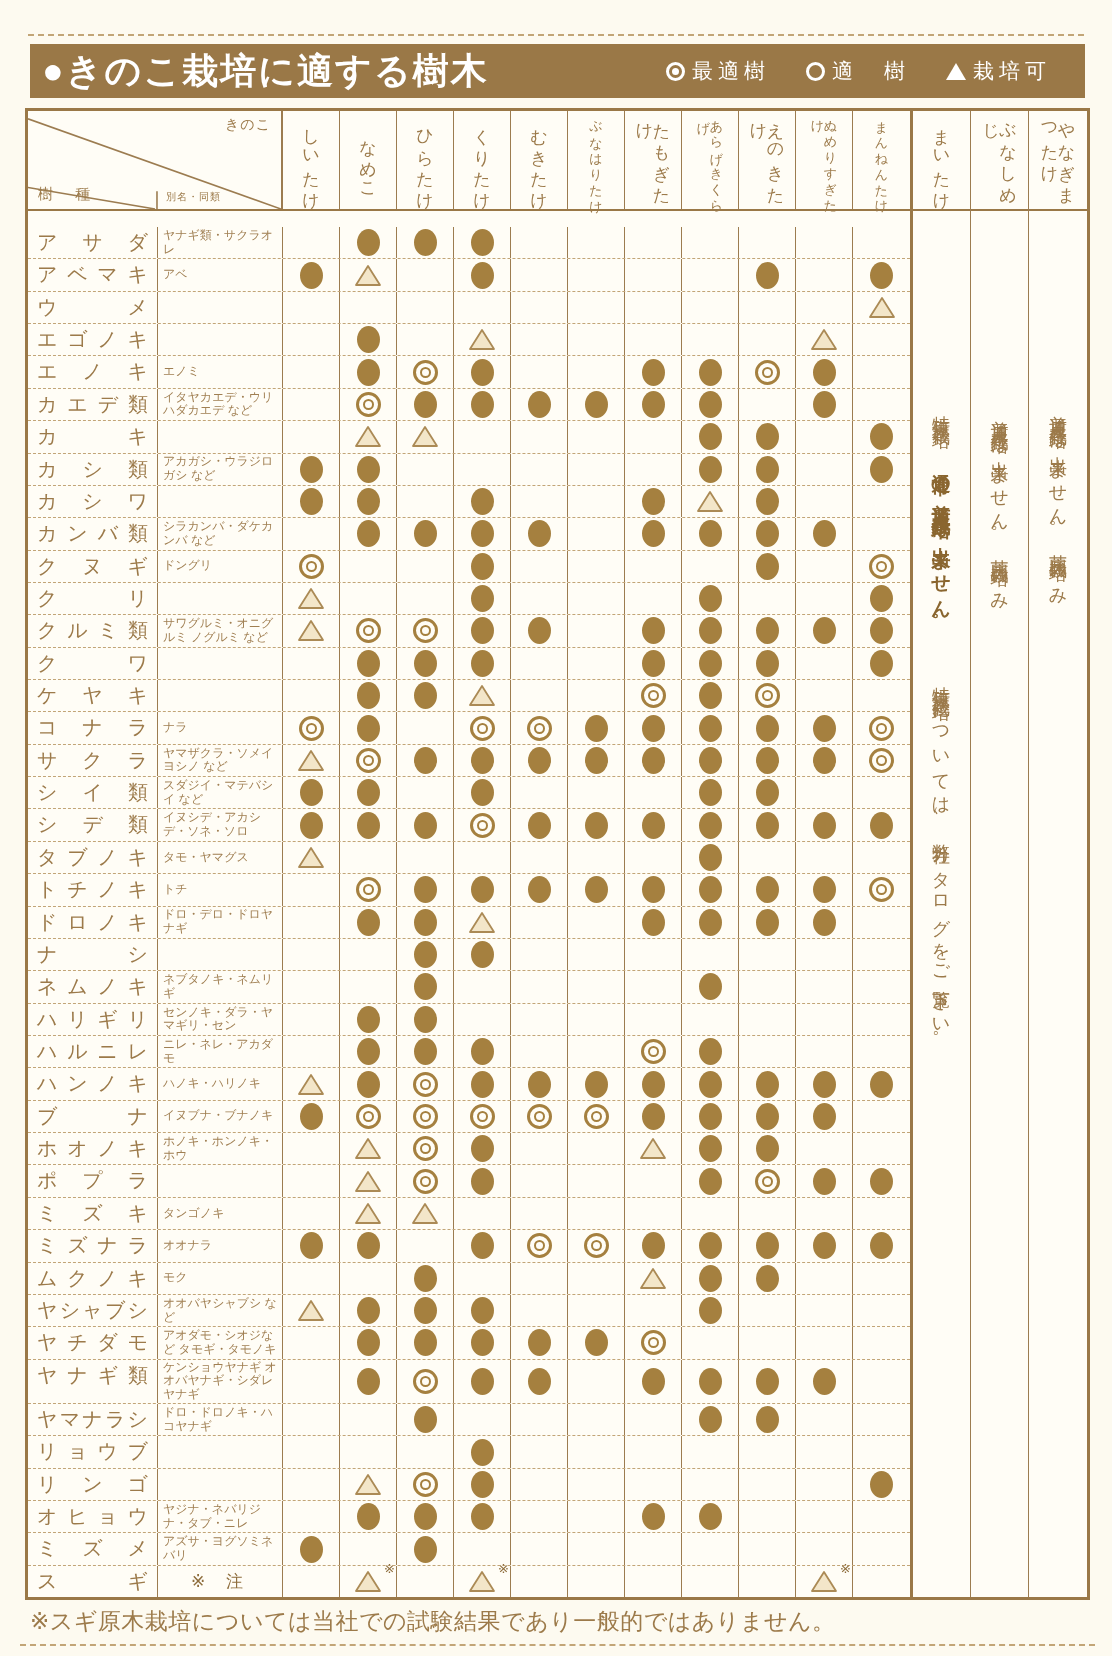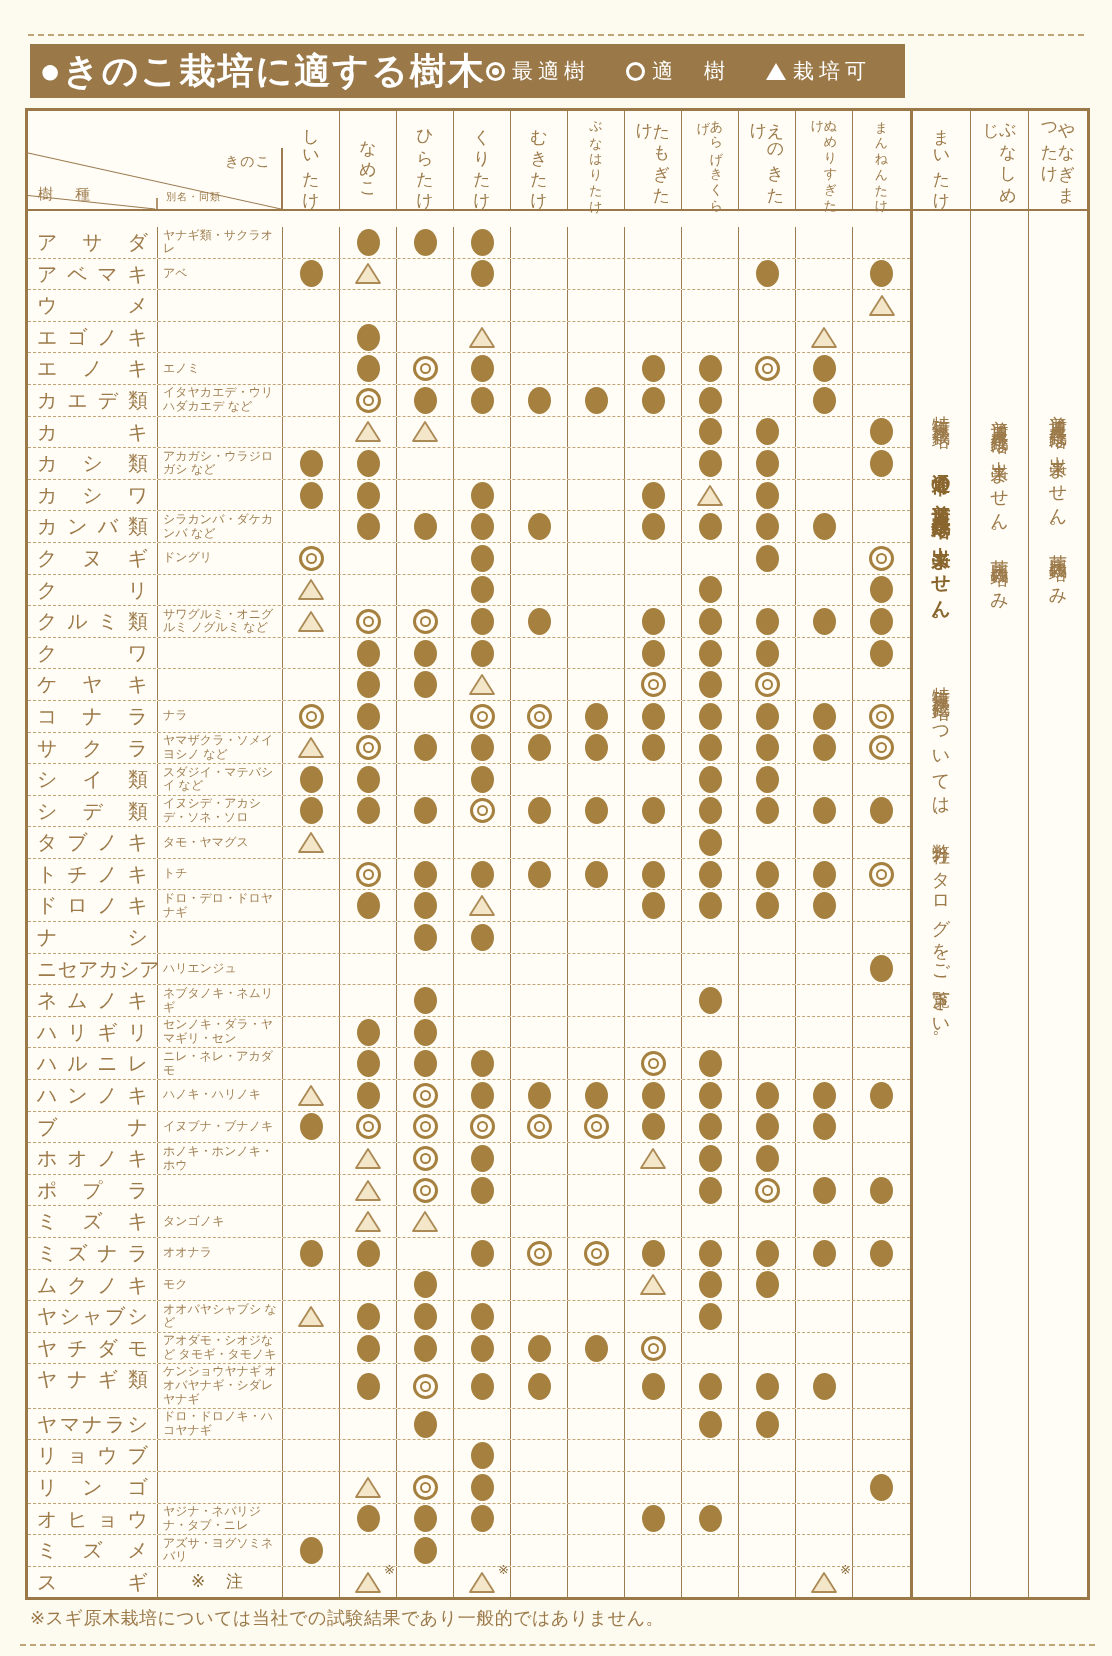--- a/index.html
+++ b/index.html
@@ -18,39 +18,39 @@
     position:relative;background:var(--paper);
     font-family:"Liberation Sans","DejaVu Sans",sans-serif;
     color:var(--ink);overflow:hidden;
   }
   
   .top-rule{position:absolute;left:28px;top:34px;width:1056px;border-top:2px dashed var(--dash);}
   .bottom-rule{position:absolute;left:20px;top:1644px;width:1075px;border-top:2px dashed var(--dash);}
 
   
   .titlebar{
-    position:absolute;left:30px;top:44px;width:875px;height:54px;
-    background:var(--accent);color:#fff;display:flex;align-items:center;justify-content:flex-end;
+    position:absolute;left:30px;top:44px;width:1055px;height:54px;
+    background:var(--accent);color:#fff;display:flex;align-items:center;
   }
   .title{font-size:36px;font-weight:bold;letter-spacing:2px;padding-left:12px;white-space:nowrap;}
   .legend{margin-left:auto;display:flex;align-items:center;gap:36px;padding-right:34px;}
   .legend-item{display:flex;align-items:center;gap:7px;font-size:21px;letter-spacing:5px;white-space:nowrap;}
   .lg-bullseye{width:19px;height:19px;border:3px solid #fff;border-radius:50%;position:relative;flex:0 0 auto;}
   .lg-bullseye::after{content:"";position:absolute;inset:3px;background:#fff;border-radius:50%;}
   .lg-circle{width:19px;height:19px;border:3px solid #fff;border-radius:50%;flex:0 0 auto;}
   .lg-triangle{width:0;height:0;border-left:10px solid transparent;border-right:10px solid transparent;border-bottom:17px solid #fff;flex:0 0 auto;}
 
   
   .table{
     position:absolute;left:25px;top:108px;width:1065px;height:1492px;
     border:3px solid var(--accent);background:var(--cell);display:flex;
   }
   .main{flex:0 0 882px;display:flex;flex-direction:column;border-right:3px solid var(--accent);}
   .head-row{height:100px;display:flex;border-bottom:2.5px solid var(--accent);}
-  .corner{width:255px;position:relative;border-right:2px solid var(--line);background:var(--cell);margin-top:37px;}
+  .corner{width:255px;position:relative;border-right:2px solid var(--line);background:var(--cell);}
   .corner svg{position:absolute;inset:0;width:100%;height:100%;}
   .corner .lbl-kinoko{position:absolute;top:5px;right:10px;font-size:14px;letter-spacing:1px;}
   .corner .lbl-jushu{position:absolute;bottom:5px;left:10px;font-size:15px;letter-spacing:9px;}
   .corner .lbl-alias{position:absolute;bottom:5px;left:138px;font-size:10px;letter-spacing:1px;}
 
   .col-head{width:57px;display:flex;align-items:center;justify-content:center;border-right:1.5px solid var(--line);}
   .col-head:last-child{border-right:none;}
   .vtext{writing-mode:vertical-rl;text-orientation:upright;font-size:17px;letter-spacing:2px;line-height:1;color:var(--ink);}
   .vtext.small{font-size:13px;letter-spacing:1px;}
 
@@ -89,21 +89,21 @@
   .right-body{flex:1;display:flex;justify-content:center;}
   .vnote{
     writing-mode:vertical-rl;text-orientation:upright;
     font-size:18px;line-height:1;letter-spacing:3px;color:var(--ink);
   }
   .vnote b{color:#8a662f;font-size:19px;margin:16px 0;letter-spacing:3px;}
   .pad-190{padding-top:190px;}
   .pad-195{padding-top:195px;}
 
   
-  .footnote{position:absolute;left:30px;top:1606px;font-size:18px;color:var(--ink);letter-spacing:0.5px;}
+  .footnote{position:absolute;left:30px;top:1606px;font-size:23px;color:var(--ink);letter-spacing:0.5px;}
 </style>
 </head>
 <body>
 
 <div class="top-rule"></div>
 
 <div class="titlebar">
   <div class="title">●きのこ栽培に適する樹木</div>
   <div class="legend">
     <div class="legend-item">
@@ -843,37 +843,20 @@
           </div>
           <div class="cell mark"></div>
           <div class="cell mark"></div>
           <div class="cell mark"></div>
           <div class="cell mark"></div>
           <div class="cell mark"></div>
           <div class="cell mark"></div>
           <div class="cell mark"></div>
         </div>
         <div class="row">
-          <div class="cell name">ニセアカシア</div>
-          <div class="cell alias">ハリエンジュ</div>
-          <div class="cell mark"></div>
-          <div class="cell mark"></div>
-          <div class="cell mark"></div>
-          <div class="cell mark"></div>
-          <div class="cell mark"></div>
-          <div class="cell mark"></div>
-          <div class="cell mark"></div>
-          <div class="cell mark"></div>
-          <div class="cell mark"></div>
-          <div class="cell mark"></div>
-          <div class="cell mark">
-            <span class="sym-b"></span>
-          </div>
-        </div>
-        <div class="row">
           <div class="cell name">ネムノキ</div>
           <div class="cell alias">ネブタノキ・ネムリギ</div>
           <div class="cell mark"></div>
           <div class="cell mark"></div>
           <div class="cell mark">
             <span class="sym-b"></span>
           </div>
           <div class="cell mark"></div>
           <div class="cell mark"></div>
           <div class="cell mark"></div>

